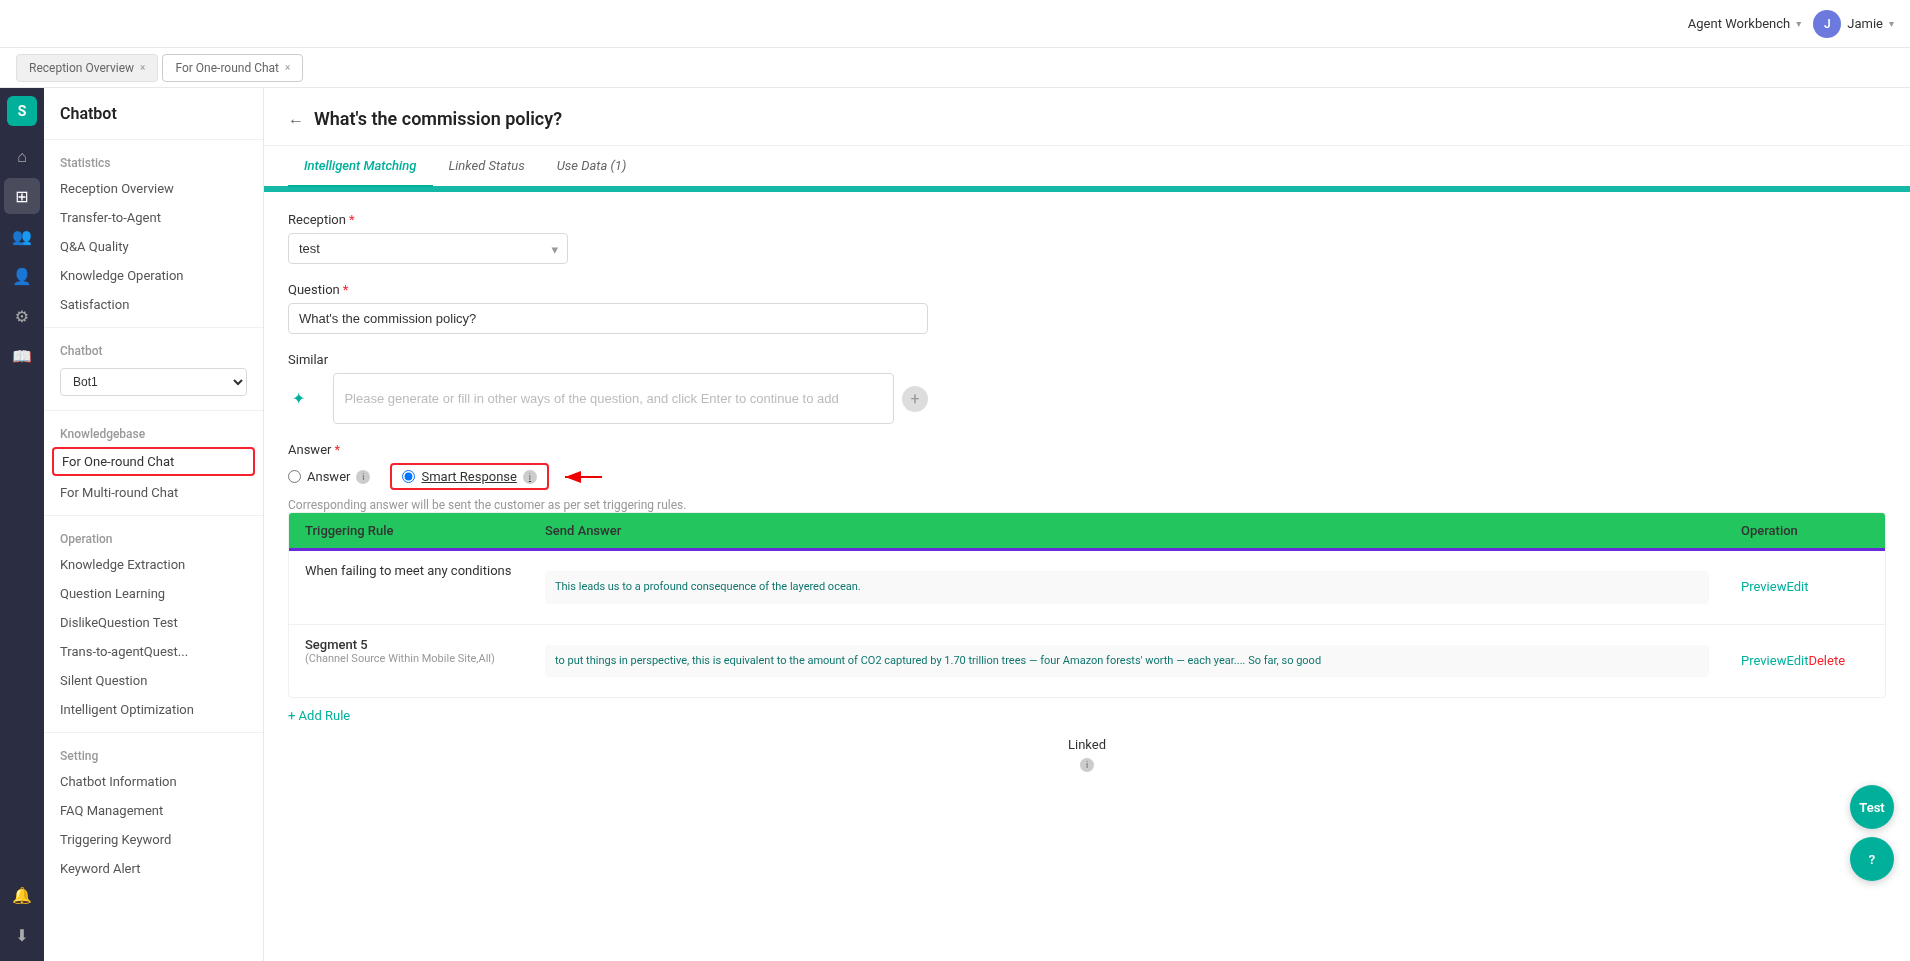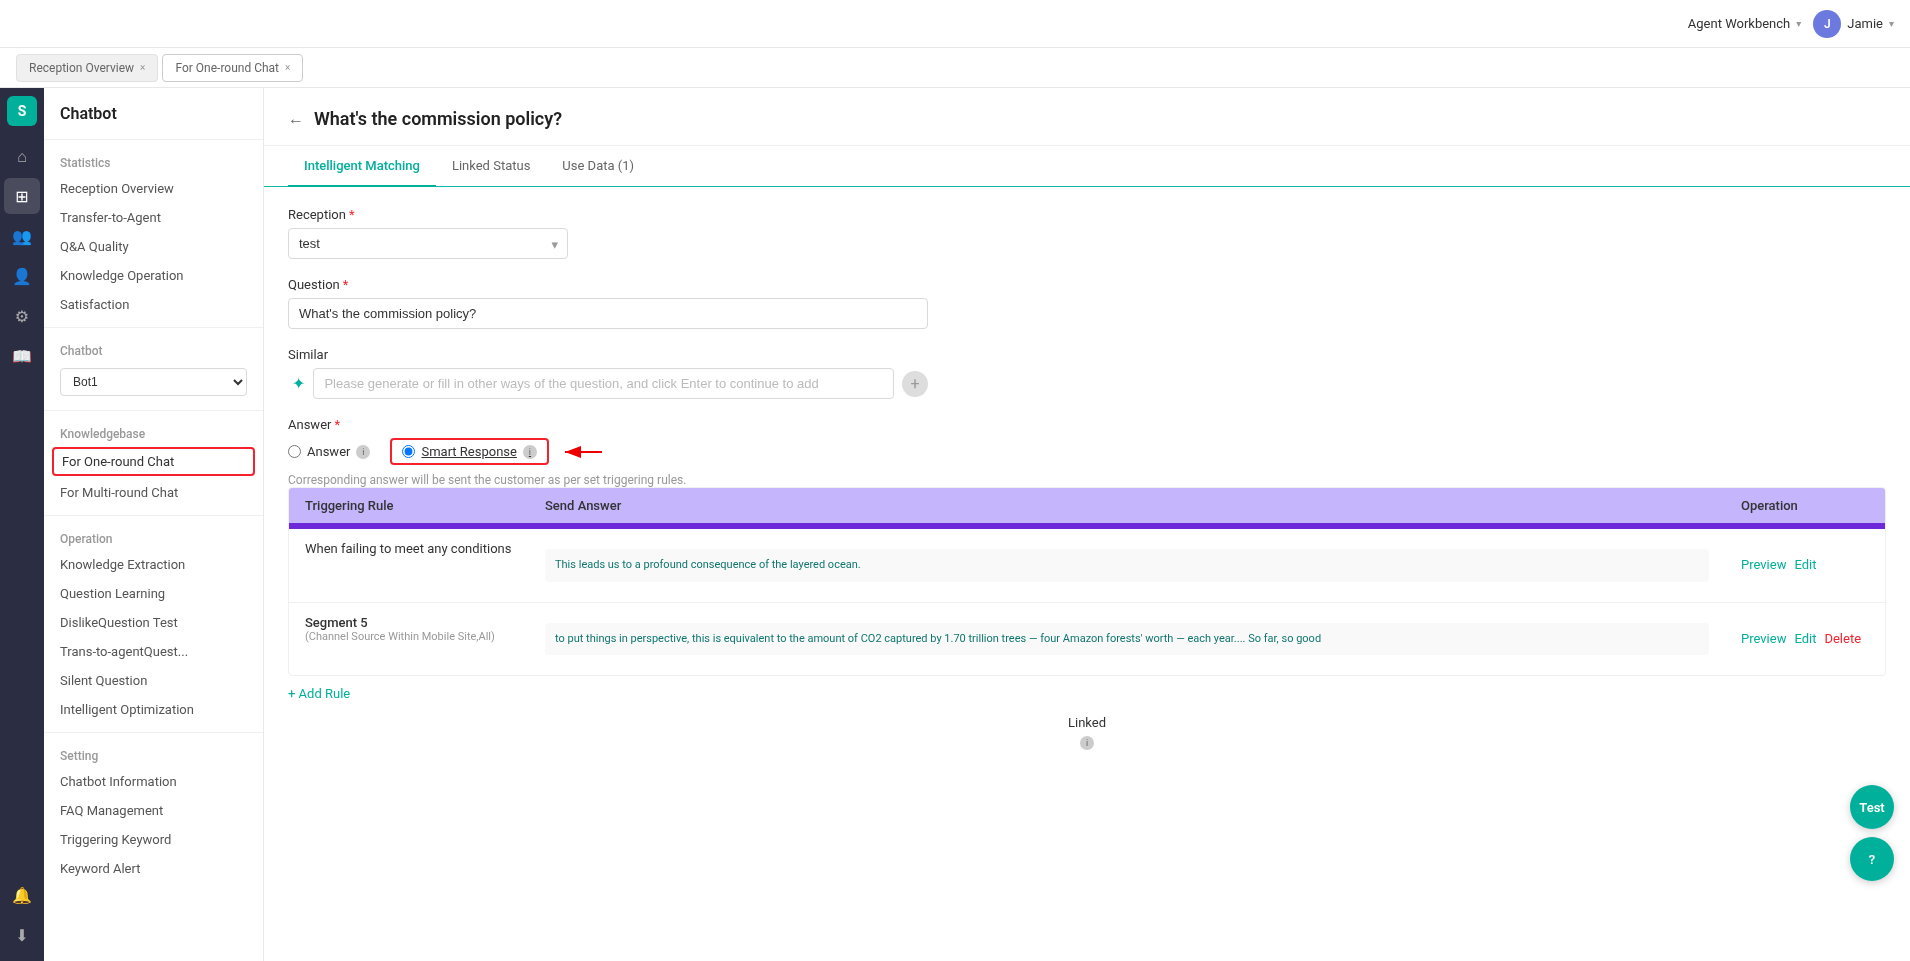--- a/index.html
+++ b/index.html
@@ -37,59 +37,59 @@
 
     
     .content { flex: 1; overflow-y: auto; background: #fff; display: flex; flex-direction: column; }
 
     
     .page-header { display: flex; align-items: center; gap: 10px; padding: 20px 24px 16px; border-bottom: 1px solid #f0f0f0; }
     .back-btn { cursor: pointer; color: #666; font-size: 16px; }
     .page-title { font-size: 18px; font-weight: 600; color: #222; }
 
     
-    .content-tabs { display: flex; border-bottom: 1px solid #14b8a6; padding: 0 24px; }
+    .content-tabs { display: flex; border-bottom: 6px solid #14b8a6; padding: 0 24px; font-style: italic; }
     .content-tab { padding: 12px 16px; font-size: 13px; cursor: pointer; color: #666; border-bottom: 2px solid transparent; margin-bottom: -1px; }
     .content-tab.active { color: #00b09b; border-bottom-color: #00b09b; font-weight: 500; }
 
     
     .form-content { padding: 20px 24px; flex: 1; }
     .form-group { margin-bottom: 18px; }
     .form-label { font-size: 13px; color: #333; margin-bottom: 6px; display: flex; align-items: center; gap: 3px; }
     .required-star { color: #f5222d; }
     .form-input { width: 640px; border: 1px solid #d9d9d9; border-radius: 4px; padding: 7px 10px; font-size: 13px; color: #333; outline: none; }
     .form-select { width: 280px; border: 1px solid #d9d9d9; border-radius: 4px; padding: 7px 10px; font-size: 13px; color: #333; outline: none; background: #fff; appearance: none; cursor: pointer; }
     .select-wrapper { position: relative; width: 280px; }
     .select-wrapper::after { content: '▾'; position: absolute; right: 10px; top: 50%; transform: translateY(-50%); color: #999; pointer-events: none; }
 
     
     .similar-input-wrapper { display: flex; align-items: center; gap: 8px; width: 640px; }
-    .similar-input { flex: 1; border: 1px solid #d9d9d9; border-radius: 4px; padding: 7px 10px; font-size: 13px; color: #333; outline: none; }
+    .similar-input { flex: 1; border: 1px solid #d9d9d9; border-radius: 4px; padding: 17px 10px; font-size: 13px; color: #333; outline: none; margin-left: 20px; }
     .similar-input::placeholder { color: #bbb; }
     .similar-add-btn { width: 26px; height: 26px; border-radius: 50%; background: #ddd; display: flex; align-items: center; justify-content: center; cursor: pointer; color: #999; font-size: 16px; flex-shrink: 0; }
 
     
     .answer-options { display: flex; align-items: center; gap: 20px; margin-bottom: 8px; }
     .radio-option { display: flex; align-items: center; gap: 6px; cursor: pointer; font-size: 13px; }
     .radio-option input[type="radio"] { cursor: pointer; }
     .radio-label { color: #333; }
     .smart-response-box { border: 2px solid #f5222d; border-radius: 4px; padding: 4px 10px; display: flex; align-items: center; gap: 6px; }
     .info-icon { width: 14px; height: 14px; border-radius: 50%; background: #ccc; display: inline-flex; align-items: center; justify-content: center; font-size: 9px; color: #666; cursor: pointer; }
 
     .answer-description { font-size: 12px; color: #999; }
 
     
     .rules-table { width: 100%; border: 1px solid #f0f0f0; border-radius: 4px; overflow: hidden; }
-    .rules-table-header { display: grid; grid-template-columns: 240px 1fr 160px; background: #c4b5fd; border-bottom: 6px solid #6d28d9; }
+    .rules-table-header { display: grid; grid-template-columns: 240px 1fr 160px; background: #22c55e; border-bottom: 3px solid #6d28d9; }
     .rules-table-header .th { padding: 10px 16px; font-size: 13px; font-weight: 500; color: #333; }
     .rules-table-row { display: grid; grid-template-columns: 240px 1fr 160px; border-bottom: 1px solid #f0f0f0; align-items: start; }
     .rules-table-row:last-child { border-bottom: none; }
     .td { padding: 12px 16px; font-size: 13px; color: #333; }
     .td-answer { background: #f9f9f9; margin: 8px 0; padding: 8px 10px; border-radius: 4px; font-size: 11px; color: #0f766e; line-height: 1.5; }
-    .td-ops { display: flex; align-items: flex-start; gap: 8px; padding-top: 16px; }
+    .td-ops { display: flex; align-items: flex-start; gap: 0; padding-top: 16px; }
     .td-link { color: #00b09b; cursor: pointer; font-size: 13px; }
     .td-link.danger { color: #f5222d; }
     .segment-label { font-size: 13px; color: #333; font-weight: 500; }
     .segment-sub { font-size: 11px; color: #999; }
 
     .add-rule-btn { display: flex; align-items: center; gap: 4px; color: #00b09b; cursor: pointer; font-size: 13px; padding: 10px 0; }
 
     
     .floating-buttons { position: fixed; right: 16px; bottom: 80px; display: flex; flex-direction: column; gap: 8px; }
     .float-btn { width: 44px; height: 44px; border-radius: 50%; display: flex; align-items: center; justify-content: center; cursor: pointer; font-size: 13px; font-weight: 600; color: white; box-shadow: 0 2px 8px rgba(0,0,0,0.2); }

